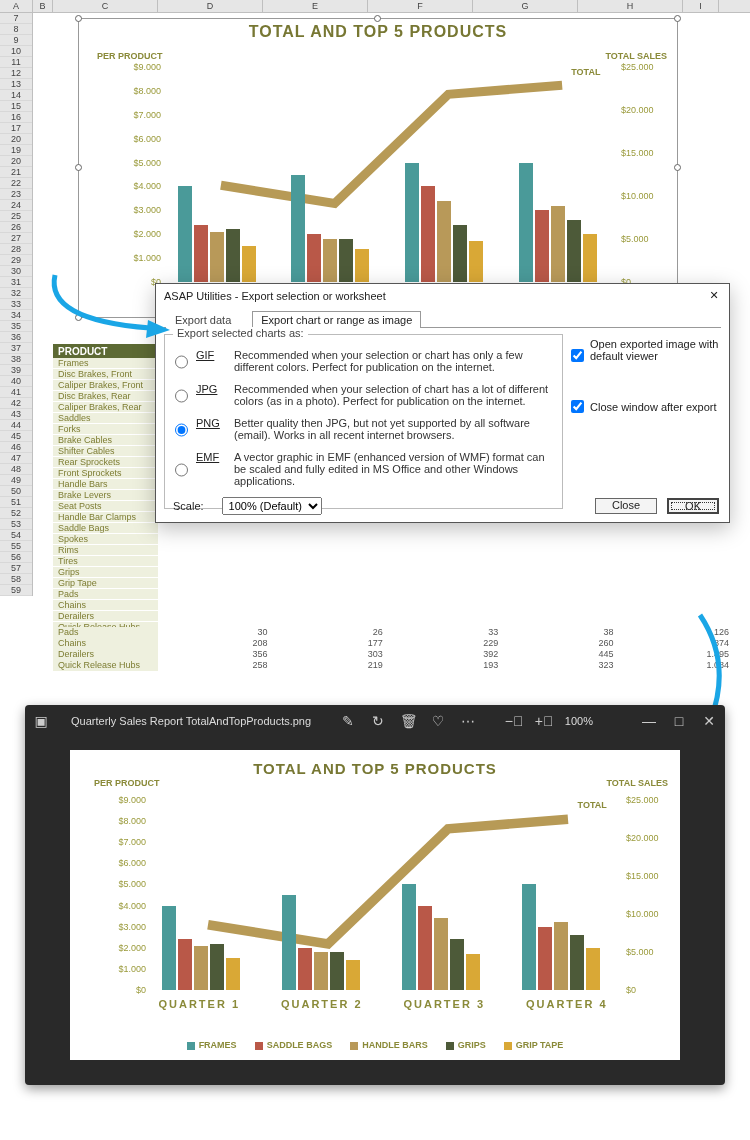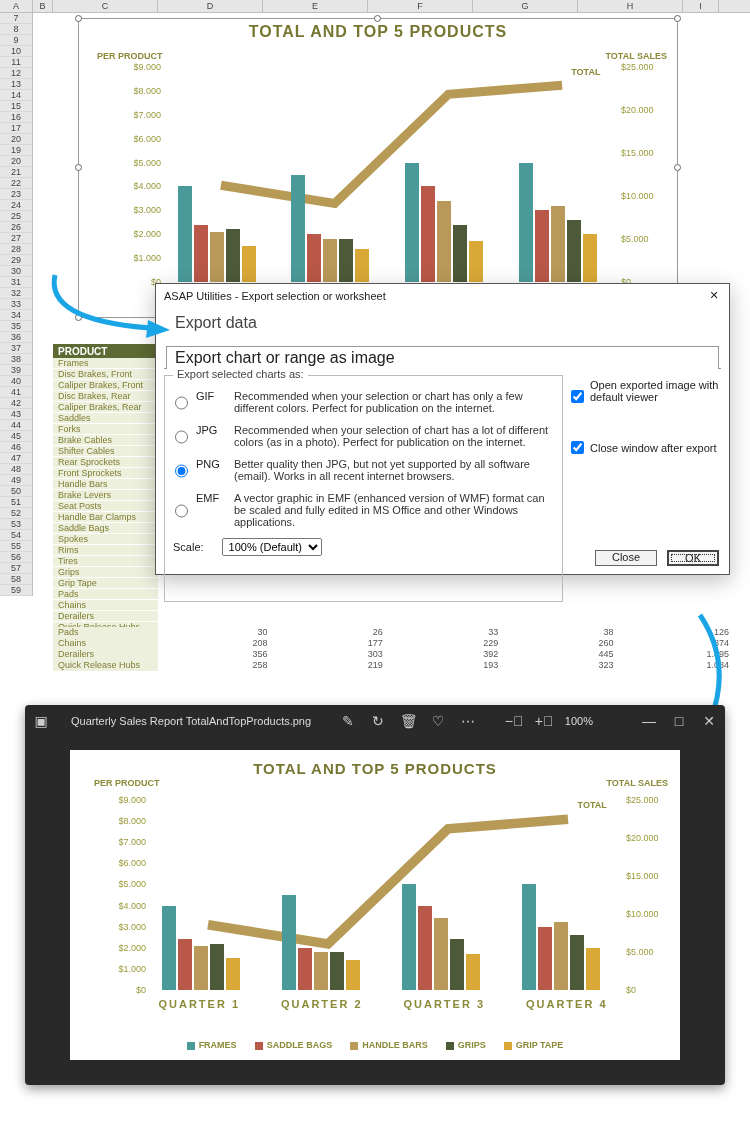--- a/index.html
+++ b/index.html
@@ -45,35 +45,35 @@
   .prodhdr { position:absolute; top:344px; left:53px; width:105px; background:#5d6a34; color:#fff; font-size:10px; font-weight:bold; padding:2px 5px; }
   .prods { position:absolute; top:358px; left:53px; width:105px; }
   .prod { height:11px; font-size:9px; color:#7d7d33; background:#eef0de; padding-left:5px; line-height:11px; border-bottom:1px solid #fff; overflow:hidden; white-space:nowrap; }
 
   .tblrows { position:absolute; top:627px; left:53px; right:15px; }
   .tblrow { display:flex; height:11px; font-size:9px; color:#555; }
   .tblrow .nm { width:105px; color:#7d7d33; background:#eef0de; padding-left:5px; line-height:11px; }
   .tblrow .v { flex:1; text-align:right; padding-right:6px; line-height:11px; }
 
   
-  .dlg { position:absolute; top:283px; left:155px; width:575px; height:292px; background:#fff; border:1px solid #555; box-shadow:0 6px 20px rgba(0,0,0,.25); font-size:11px; color:#222; }
+  .dlg { position:absolute; top:283px; left:155px; width:575px; height:240px; background:#fff; border:1px solid #555; box-shadow:0 6px 20px rgba(0,0,0,.25); font-size:11px; color:#222; }
   .dlgtitle { position:relative; height:24px; line-height:24px; padding-left:8px; font-size:11px; }
   .dlgclose { position:absolute; top:4px; right:6px; width:18px; height:16px; text-align:center; border:1px solid transparent; cursor:pointer; }
-  .tabs { display:flex; gap:12px; padding:2px 10px 0 10px; font-size:16px;flex-direction:column; }
+  .tabs { display:flex; gap:12px; padding:2px 10px 0 10px; font-size:11px; }
   .tab { border:1px solid #999; border-bottom:none; padding:2px 8px; position:relative; top:1px; background:#fff; }
   .tab.inactive { border-color:transparent; color:#444; }
   .tabsep { border-top:1px solid #999; margin:0 8px 6px 8px; }
   .dlgbody { display:flex; gap:8px; padding:0 8px 8px 8px; height:calc(100% - 55px); }
   .grp { border:1px solid #bbb; padding:8px; position:relative; }
   .grp > .lg { position:absolute; top:-8px; left:8px; background:#fff; padding:0 4px; color:#444; }
   .leftgrp { flex:1; }
   .rightcol { width:150px; display:flex; flex-direction:column; gap:8px; }
   .opt { display:flex; gap:8px; margin:6px 0 10px 2px; }
   .opt input { margin-top:2px; }
-  .opt .fmt { width:30px; }
+  .opt .fmt { width:30px; text-decoration:underline; }
   .opt .desc { flex:1; color:#333; }
   .scaleRow { display:flex; align-items:center; gap:18px; margin-top:10px; }
   .scaleRow select { font-size:11px; padding:1px 2px; }
   .chk { display:flex; align-items:flex-end; gap:6px; margin:4px 0; }
   .btns { position:absolute; bottom:8px; right:10px; display:flex; gap:10px; }
   .btn { border:1px solid #666; padding:0 16px; background:#f4f4f4; cursor:pointer; }
   .btn.primary { border:2px solid #444; outline:1px dotted #333; outline-offset:-5px; }
   .radio-col label { display:block; margin:4px 0; }
   .radio-col input { margin-right:6px; }
 

